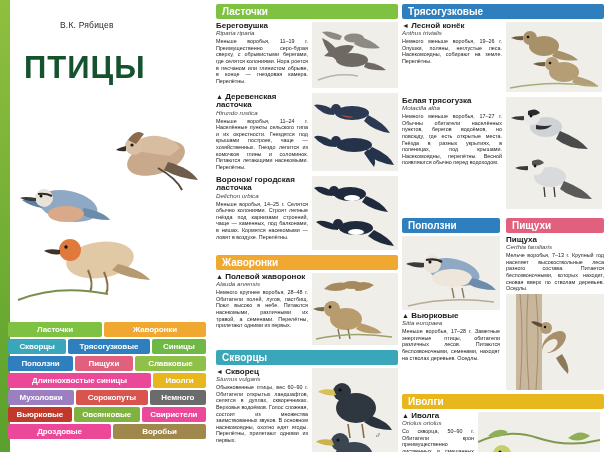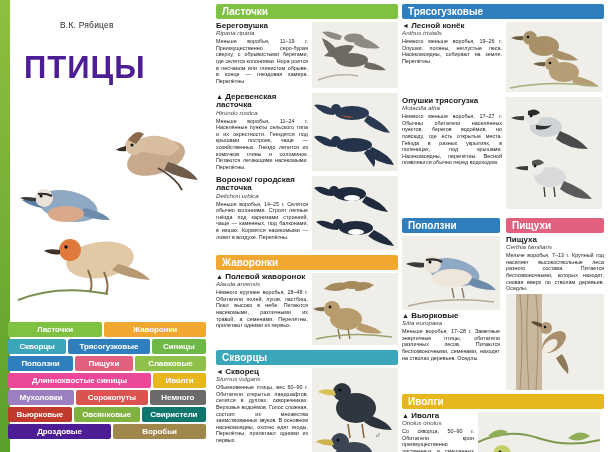--- a/index.html
+++ b/index.html
@@ -21,21 +21,21 @@
   .cover-stripe-left {
     position: absolute; left: 0; top: 0; width: 10px; height: 452px;
     background: linear-gradient(#8fbf3f, #5aa02c);
   }
   .author {
     position: absolute; left: 60px; top: 20px;
     font-size: 8.5px; color: #2b2b2b; letter-spacing: .2px;
   }
   .book-title {
     position: absolute; left: 24px; top: 52px;
-    font-size: 31px; font-weight: bold; color: #4c1d95;
+    font-size: 31px; font-weight: bold; color: #14532d;
     letter-spacing: 1px; line-height: 1;
   }
   .book-sub {
     position: absolute; left: 26px; top: 90px;
     font-size: 13px; color: #333; letter-spacing: .3px;
   }
 
   
   .cover-art { position: absolute; left: 8px; top: 110px; width: 200px; height: 200px; }
 
@@ -160,24 +160,24 @@
         <div class="legend-cell" style="background:#e8b71e">Иволги</div>
       </div>
       <div class="legend-row">
         <div class="legend-cell" style="background:#9b7fc0">Мухоловки</div>
         <div class="legend-cell" style="background:#d9534f">Сорокопуты</div>
         <div class="legend-cell" style="background:#6b6b6b">Немного</div>
       </div>
       <div class="legend-row">
         <div class="legend-cell" style="background:#c0392b">Вьюрковые</div>
         <div class="legend-cell" style="background:#7fb23f">Овсянковые</div>
-        <div class="legend-cell" style="background:#0f766e">Свиристели</div>
-      </div>
-      <div class="legend-row">
-        <div class="legend-cell" style="background:#4c1d95">Дроздовые</div>
+        <div class="legend-cell" style="background:#ec4899">Свиристели</div>
+      </div>
+      <div class="legend-row">
+        <div class="legend-cell" style="background:#ec4899">Дроздовые</div>
         <div class="legend-cell" style="background:#a0874b">Воробьи</div>
       </div>
     </div>
   </div>
 
   <div class="content">
 
     <div class="col c1">
 
       <div class="sect-head" style="background:#7fc241">Ласточки</div>
@@ -375,21 +375,21 @@
               <circle cx="44" cy="41" r="1.3" fill="#111"></circle>
               <path d="M4 66 q40 -8 88 -2" stroke="#a6ad78" stroke-width="1.5" fill="none"></path>
             </svg>
           </div>
         </div>
       </div>
 
       <div class="entry">
         <div class="two">
           <div style="width:100px">
-            <div class="entry-name">Опушки трясогузка</div>
+            <div class="entry-name">Белая трясогузка</div>
             <div class="entry-lat">Motacilla alba</div>
             <div class="entry-text">Немного меньше воробья, 17–27 г. Обычны обитатели населённых пунктов, берегов водоёмов, но повсюду, где есть открытые места. Гнёзда в разных укрытиях, в поленицах, под крышами. Насекомоядны, перелётны. Весной появляются обычно перед водоходом.</div>
           </div>
           <div class="art" style="width:96px;height:112px">
             <svg width="96" height="112" viewBox="0 0 96 112">
               <rect width="96" height="112" fill="#efeee9"></rect>
               <g>
                 <ellipse cx="40" cy="30" rx="16" ry="10" fill="#cfd3d6"></ellipse>
                 <circle cx="26" cy="20" r="8" fill="#e9e9e7"></circle>
                 <path d="M22 14 q8 -4 12 2 q-6 4 -12 2 z" fill="#2b2b2b"></path>

